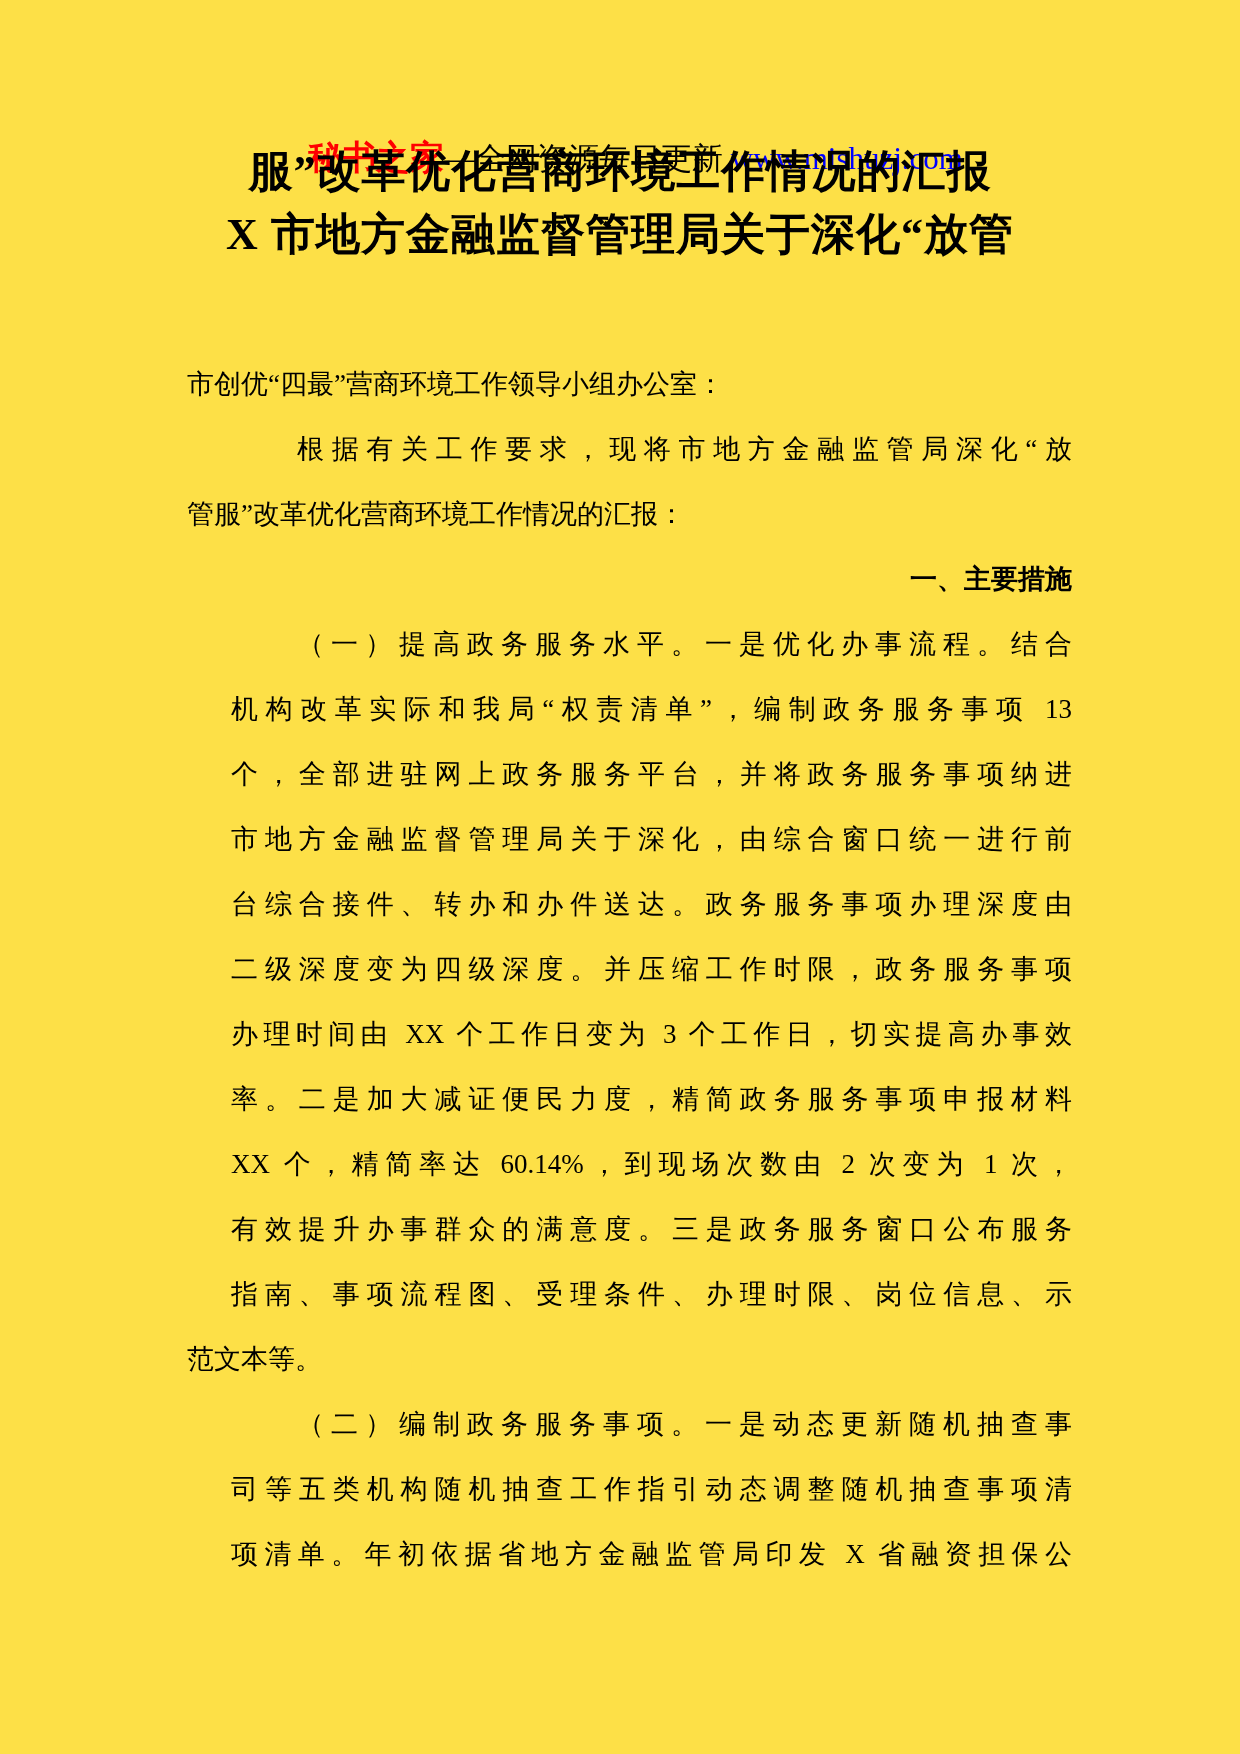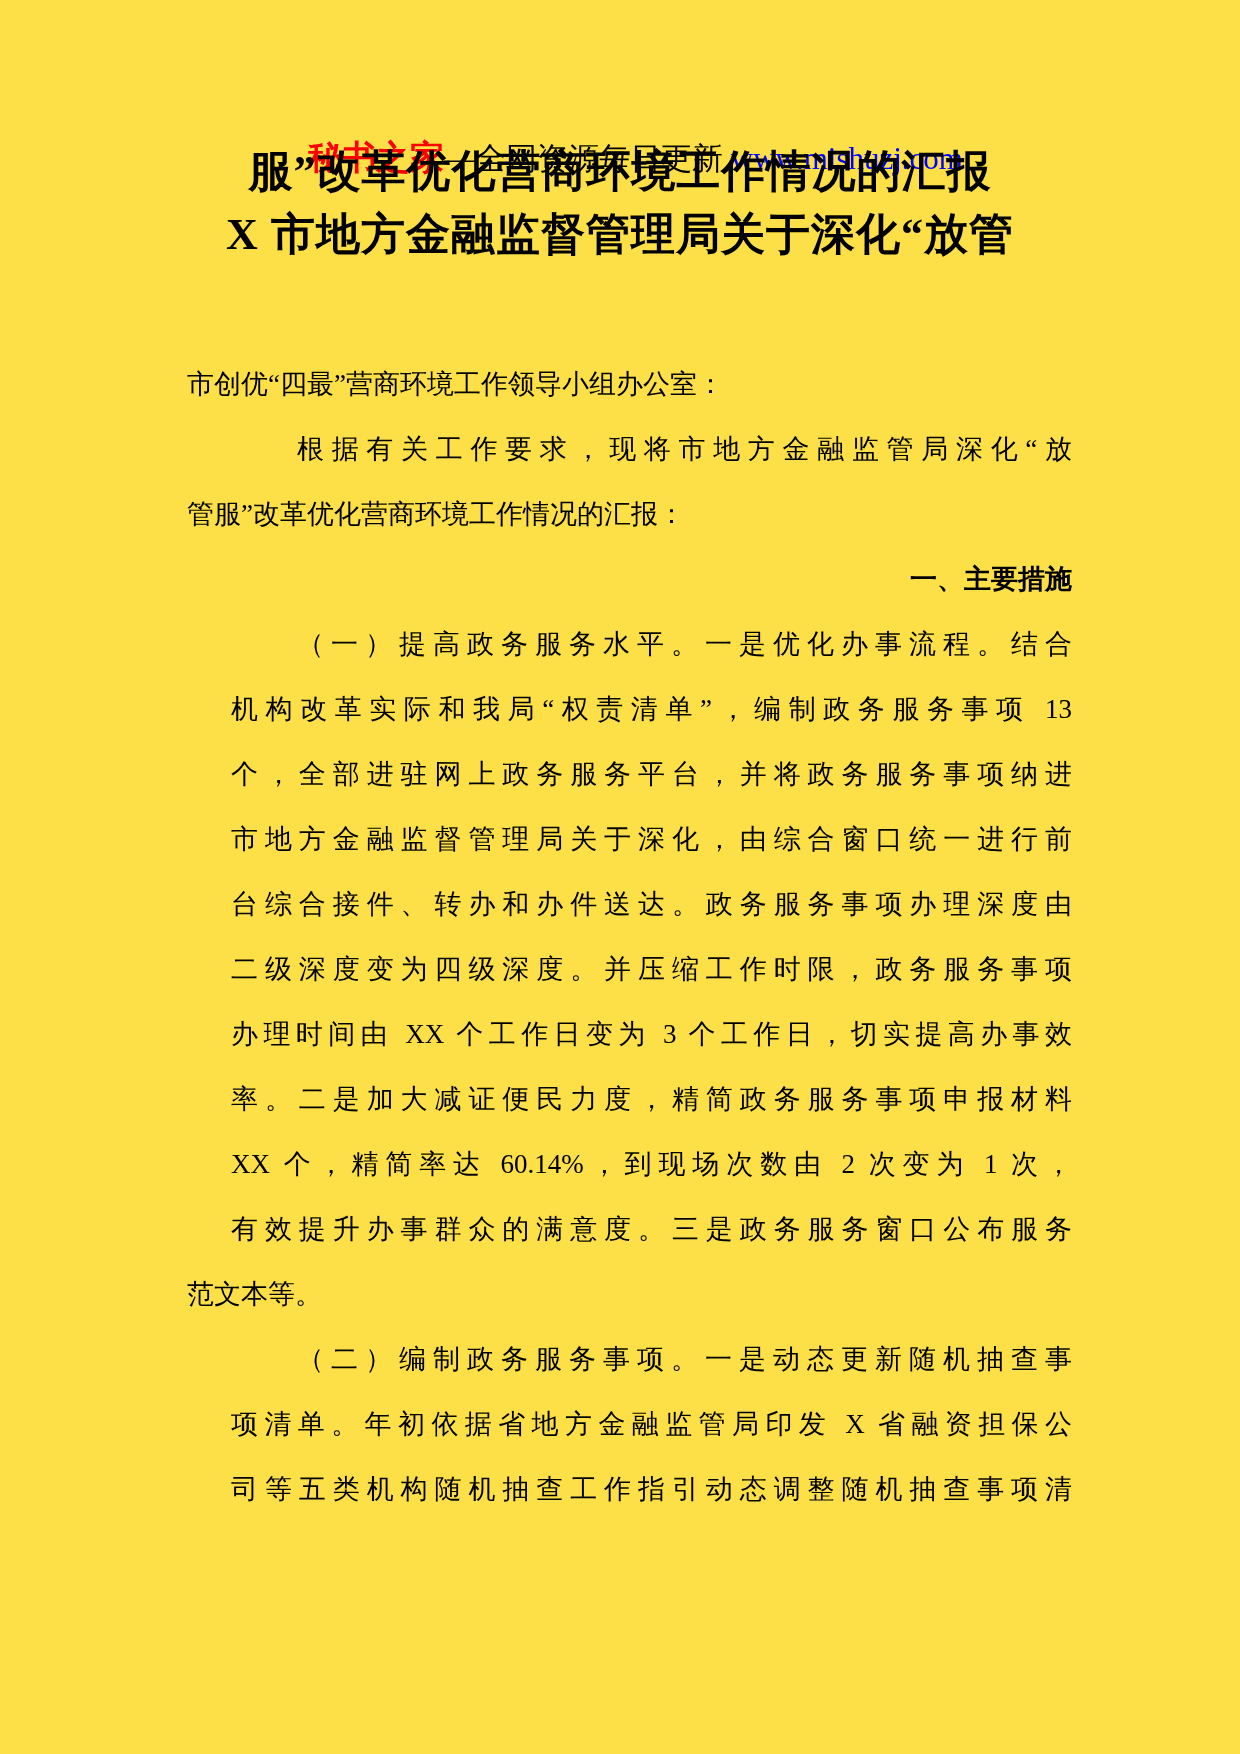--- a/index.html
+++ b/index.html
@@ -98,19 +98,20 @@
       <div class="line fill indent">（一）提高政务服务水平。一是优化办事流程。结合</div>
       <div class="line fill">机构改革实际和我局“权责清单”，编制政务服务事项 13</div>
       <div class="line fill">个，全部进驻网上政务服务平台，并将政务服务事项纳进</div>
       <div class="line fill">市地方金融监督管理局关于深化，由综合窗口统一进行前</div>
       <div class="line fill">台综合接件、转办和办件送达。政务服务事项办理深度由</div>
       <div class="line fill">二级深度变为四级深度。并压缩工作时限，政务服务事项</div>
       <div class="line fill">办理时间由 XX 个工作日变为 3 个工作日，切实提高办事效</div>
       <div class="line fill">率。二是加大减证便民力度，精简政务服务事项申报材料</div>
       <div class="line fill">XX 个，精简率达 60.14%，到现场次数由 2 次变为 1 次，</div>
       <div class="line fill">有效提升办事群众的满意度。三是政务服务窗口公布服务</div>
+      <div class="line fill">指南、事项流程图、受理条件、办理时限、岗位信息、示</div>
       <div class="line">范文本等。</div>
       <div class="line fill indent">（二）编制政务服务事项。一是动态更新随机抽查事</div>
+      <div class="line fill">司等五类机构随机抽查工作指引动态调整随机抽查事项清</div>
       <div class="line fill">项清单。年初依据省地方金融监管局印发 X 省融资担保公</div>
-      <div class="line fill">司等五类机构随机抽查工作指引动态调整随机抽查事项清</div>
     </div>
 
 </div>
 
 </body></html>

